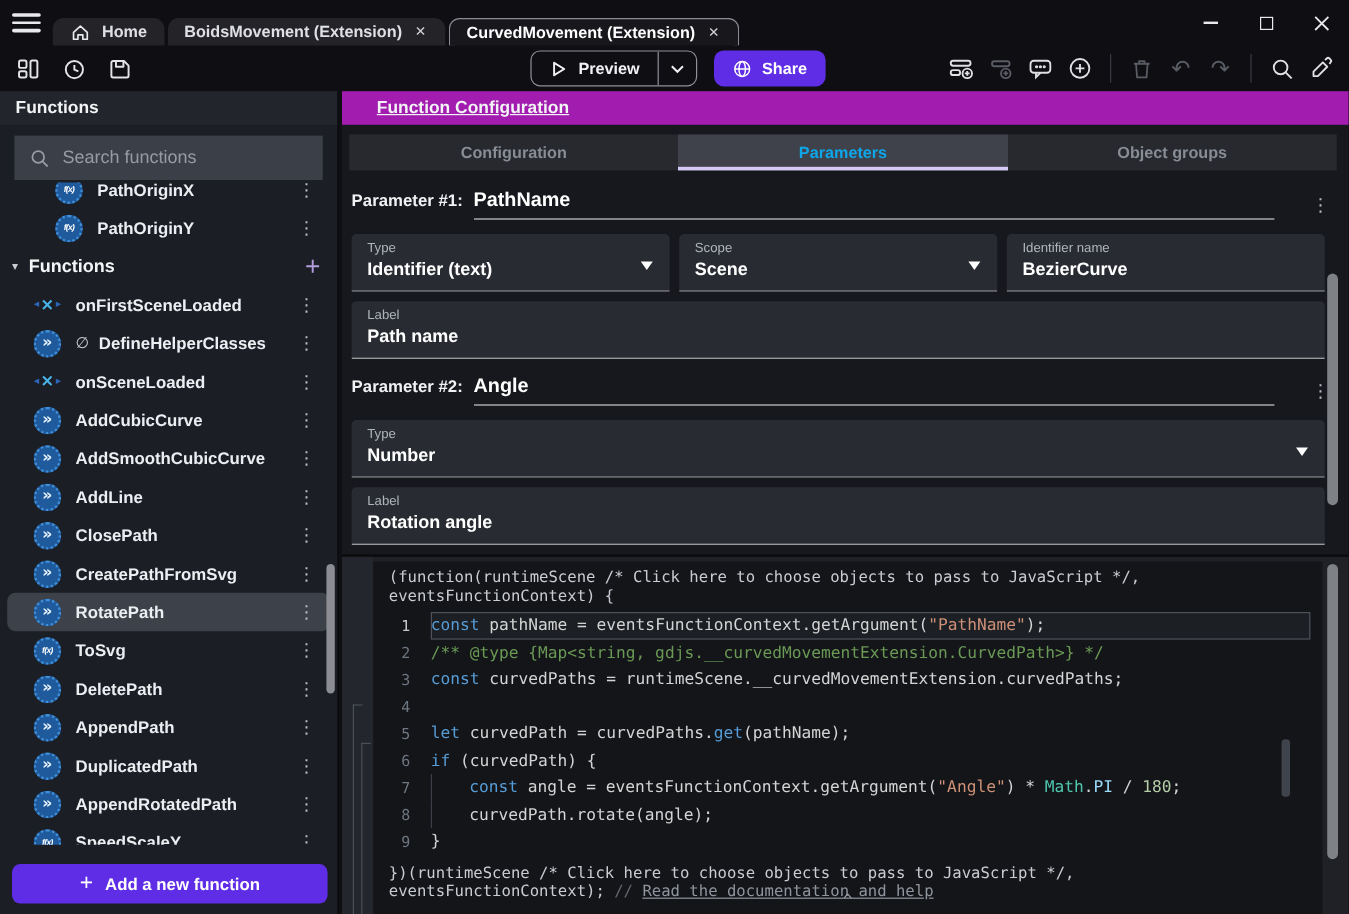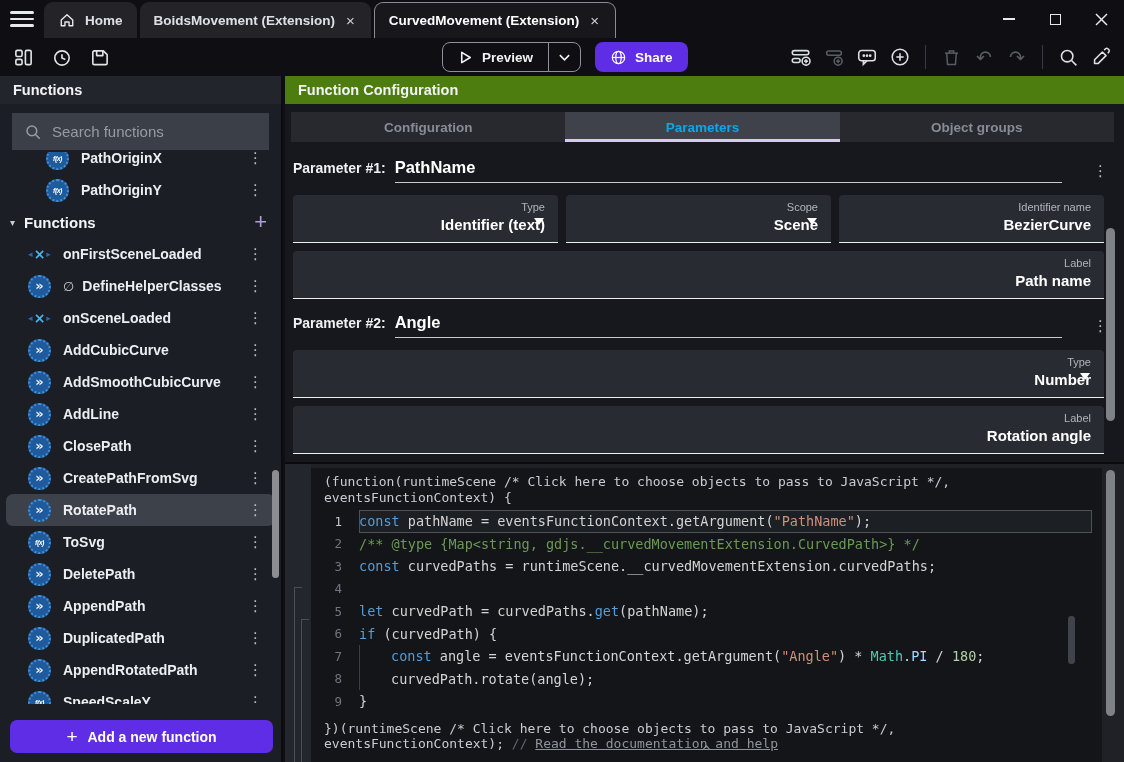--- a/index.html
+++ b/index.html
@@ -6,21 +6,21 @@
   html,body { background:#0f0f13; }
   #app {
     position:relative; width:1124px; height:762px; overflow:hidden;
     background:#0f0f13; color:#fff;
     font-family:"Liberation Sans", sans-serif; font-size:14px;
   }
   
   .titlebar { position:absolute; top:0; left:0; width:1124px; height:38px; display:flex; align-items:flex-end; }
   .hamburger { width:24px; height:16px; margin:0 10px 11px 10px; display:flex; flex-direction:column; justify-content:space-between; cursor:pointer; }
   .hamburger span { display:block; height:2.6px; background:#e8e9ec; border-radius:2px; }
-  .tab { height:36px; display:flex; align-items:center; gap:9px; padding:0 14px; background:#242428; border-radius:9px 9px 0 0; margin-right:3px; font-size:13.5px; font-weight:600; color:#dfe0e5; cursor:pointer; }
+  .tab { height:23px; display:flex; align-items:center; gap:9px; padding:0 14px; background:#242428; border-radius:9px 9px 0 0; margin-right:3px; font-size:13.5px; font-weight:600; color:#dfe0e5; cursor:pointer; }
   .tab.active { background:#17171c; border:1px solid #8a8c93; border-bottom:none; color:#fff; }
   .tab .tabx { font-size:15px; font-weight:400; color:#cfd0d5; padding:0 2px; }
   .wincontrols { position:absolute; right:0; top:0; height:38px; display:flex; align-items:center; gap:0; }
   .winbtn { width:46px; height:38px; display:flex; align-items:center; justify-content:center; color:#e8e9ec; }
   .win-min { width:12px; height:1.6px; background:#e8e9ec; }
   .win-max { width:11px; height:11px; border:1.6px solid #e8e9ec; }
   
   .toolbar { position:absolute; top:38px; left:0; width:1124px; height:38px; display:flex; align-items:center; padding:0 12px; }
   .tb-left { display:flex; gap:16px; align-items:center; color:#e3e4e8; }
   .tbicon { width:22px; height:22px; display:flex; align-items:center; justify-content:center; cursor:pointer; }
@@ -56,32 +56,32 @@
   .lc-x { color:#49b4e8; font-size:14px; font-weight:700; margin:0 1px; font-family:"DejaVu Sans", sans-serif; }
   .section-row { height:32px; display:flex; align-items:center; padding:0 14px 0 10px; position:relative; }
   .section-caret { color:#c9ccd2; font-size:10px; margin-right:9px; font-family:"DejaVu Sans", sans-serif; cursor:pointer; }
   .section-label { font-size:15px; font-weight:700; color:#f4f5f7; }
   .section-plus { position:absolute; right:14px; color:#b39ddb; font-size:22px; font-weight:400; cursor:pointer; line-height:1; }
   .add-fn-btn { position:absolute; bottom:9px; left:10px; width:263px; height:33px; background:var(--accent,#5e2de5); border-radius:7px; display:flex; align-items:center; justify-content:center; gap:10px; font-weight:700; font-size:14px; cursor:pointer; }
   .add-fn-btn .plus { font-size:19px; font-weight:400; }
   .side-scrollbar { position:absolute; right:2px; top:394px; width:7px; height:108px; background:#8b8d93; border-radius:4px; cursor:grab; }
   
   .main { position:absolute; top:76px; left:285px; width:839px; height:686px; background:#16181d; }
-  .main-header { height:28px; background:#4d7c0f; display:flex; align-items:center; padding:0 13px; font-size:14.5px; font-weight:600; color:#f2f3f5; }
+  .main-header { height:28px; background:#a21caf; display:flex; align-items:center; padding:0 29px; font-size:14.5px; font-weight:600; color:#f2f3f5;text-decoration:underline; }
   .tabs-row { position:absolute; top:36px; left:6px; width:823px; height:30px; display:flex; }
   .mtab { flex:1; display:flex; align-items:center; justify-content:center; background:#27292f; color:#878c95; font-size:13.5px; font-weight:600; cursor:pointer; position:relative; }
   .mtab.active { background:#3f424b; color:#0ea5e9; }
   .mtab.active::after { content:""; position:absolute; bottom:0; left:0; right:0; height:3px; background:var(--underline,#d6c9f6); }
   .params { position:absolute; top:66px; left:0; width:839px; height:320px; overflow:hidden; }
   .param-heading { display:flex; align-items:baseline; margin:16px 62px 0 8px; position:relative; }
   .param-heading .ph-label { font-size:14px; font-weight:600; color:#f0f1f3; white-space:nowrap; }
   .param-heading .ph-name { flex:1; margin-left:9px; font-size:16.5px; font-weight:600; color:#fff; border-bottom:1px solid #c9cacd; padding-bottom:5px; cursor:text; }
   .param-heading .kebab { right:-50px; top:2px; transform:none; }
   .fields-row { display:flex; gap:8px; margin:12px 20px 0 8px; }
-  .field { flex:1; height:48px; background:#282b32; border-radius:4px 4px 0 0; border-bottom:1px solid #eceded; padding:6px 13px 0 13px; position:relative; cursor:text;text-align:right; }
+  .field { flex:1; height:48px; background:#282b32; border-radius:4px 4px 0 0; border-bottom:1px solid #eceded; padding:6px 13px 0 13px; position:relative; cursor:text; }
   .field .flabel { font-size:11px; color:#b0b5bd; }
   .field .fvalue { font-size:15px; font-weight:600; color:#fff; margin-top:3px; }
   .field.dropdown { cursor:pointer; }
   .field.dropdown::after { content:""; position:absolute; right:14px; bottom:17px; border-left:5.5px solid transparent; border-right:5.5px solid transparent; border-top:7px solid #fff; }
   .full { margin:8px 20px 0 8px; display:flex; }
   .full .field { flex:1; }
   .params-scrollbar { position:absolute; right:9px; top:86px; width:9px; height:193px; background:#7e8186; border-radius:5px; cursor:grab; }
   
   .code-pane { position:absolute; top:386px; left:0; width:839px; height:300px; background:#1f2127; border-top:2px solid #0b0b0e; }
   .margin-strip { position:absolute; left:0; top:0; width:26px; height:300px; background:#23262c; }

